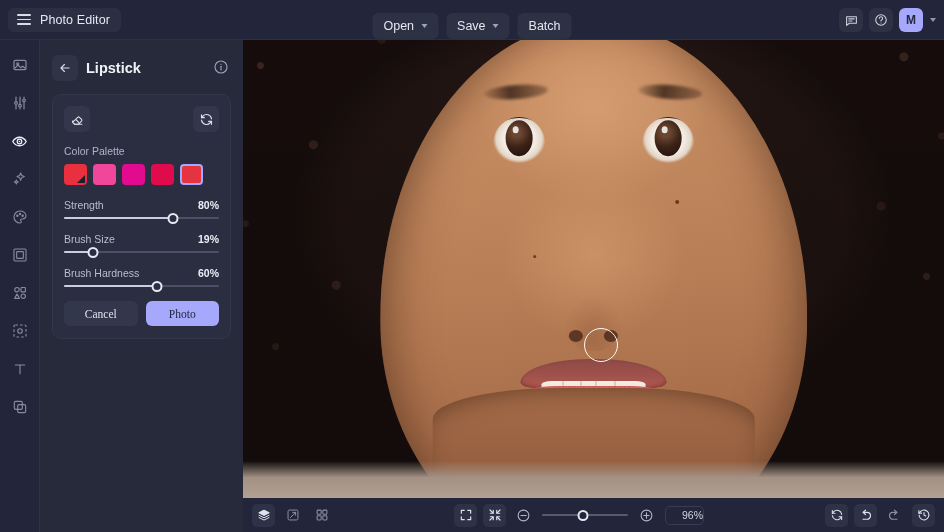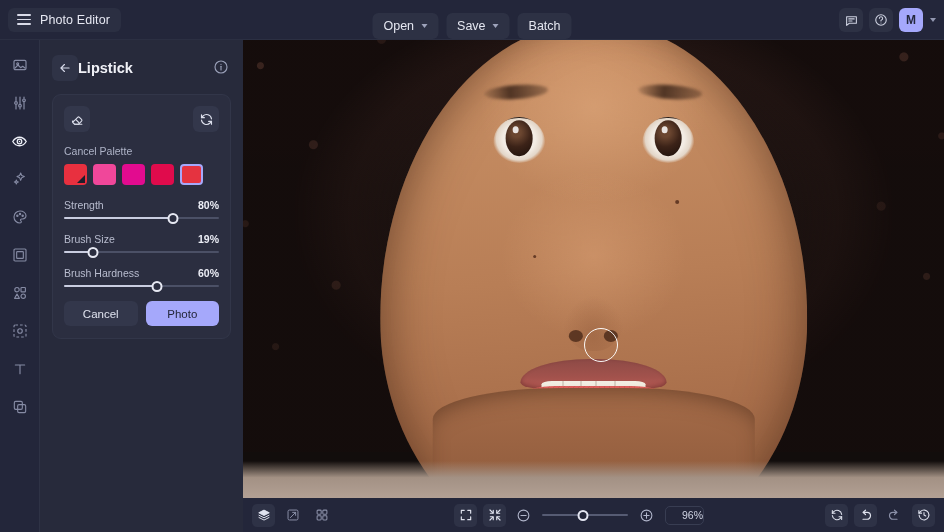--- a/index.html
+++ b/index.html
@@ -98,21 +98,21 @@
   }
   .rail-item.active { color: #eef0f8; }
 
   
   .panel-zone {
     width: 203px; flex: 0 0 203px;
     background: #272a3b;
     padding: 12px 12px 0 12px;
   }
   .panel-head {
-    display: flex; align-items: center; 
+    display: flex; align-items: center; gap: 8px;
     height: 32px; margin-bottom: 10px;
   }
   .back-btn {
     width: 26px; height: 26px; border-radius: 6px;
     background: #2f3346; color: #d6d9e8;
     display: flex; align-items: center; justify-content: center;
     cursor: pointer; font-size: 14px;
   }
   .panel-title { color: #f0f1f7; font-size: 14.5px; font-weight: bold; flex: 1; }
   .info-btn { width: 18px; height: 18px; cursor: pointer; color: #9aa0b8; }
@@ -157,21 +157,21 @@
   .track .fill { position: absolute; left: 0; top: 0; height: 2px; background: #c9cde0; border-radius: 2px; }
   .knob {
     position: absolute; top: -4.5px; width: 11px; height: 11px;
     border-radius: 50%; background: #2b2e40; border: 2px solid #e6e8f2;
     transform: translateX(-50%); cursor: pointer;
   }
 
   .btn-row { display: flex; gap: 8px; margin-top: 4px; }
   .btn {
     flex: 1; height: 25px; border-radius: 6px; border: none;
-    font-size: 11.5px; font-family: Liberation Sans, sans-serif; cursor: pointer;
+    font-size: 11.5px; font-family: Liberation Serif, serif; cursor: pointer;
   }
   .btn.cancel { background: #33374b; color: #dfe2ee; }
   .btn.apply  { background: #a5a8fb; color: #23263a; }
 
   
   .canvas-wrap {
     flex: 1; position: relative; background: #272a3b;
     display: flex; flex-direction: column; min-width: 0;
   }
   .photo {
@@ -524,21 +524,21 @@
           <div class="sq-btn">
             <svg width="15" height="15" viewBox="0 0 24 24" fill="none" stroke="currentColor" stroke-width="1.8">
               <path d="M20 11a8 8 0 0 0-13.6-4.6L4 9" stroke-linecap="round"></path>
               <path d="M4 4.4V9h4.6" stroke-linecap="round" stroke-linejoin="round"></path>
               <path d="M4 13a8 8 0 0 0 13.6 4.6L20 15" stroke-linecap="round"></path>
               <path d="M20 19.6V15h-4.6" stroke-linecap="round" stroke-linejoin="round"></path>
             </svg>
           </div>
         </div>
 
-        <div class="sec-label">Cancel Palette</div>
+        <div class="sec-label">Color Palette</div>
 
         <div class="swatches">
           <div class="swatch" id="sw0" style="background: rgb(232, 48, 63);">
               <span class="corner"></span>
             </div>
           <div class="swatch" id="sw1" style="background: rgb(240, 71, 154);"></div>
           <div class="swatch" id="sw2" style="background: rgb(226, 11, 143);"></div>
           <div class="swatch" id="sw3" style="background: rgb(224, 11, 76);"></div>
           <div class="swatch sel" id="sw4" style="background: rgb(229, 51, 64);"></div>
         </div>

